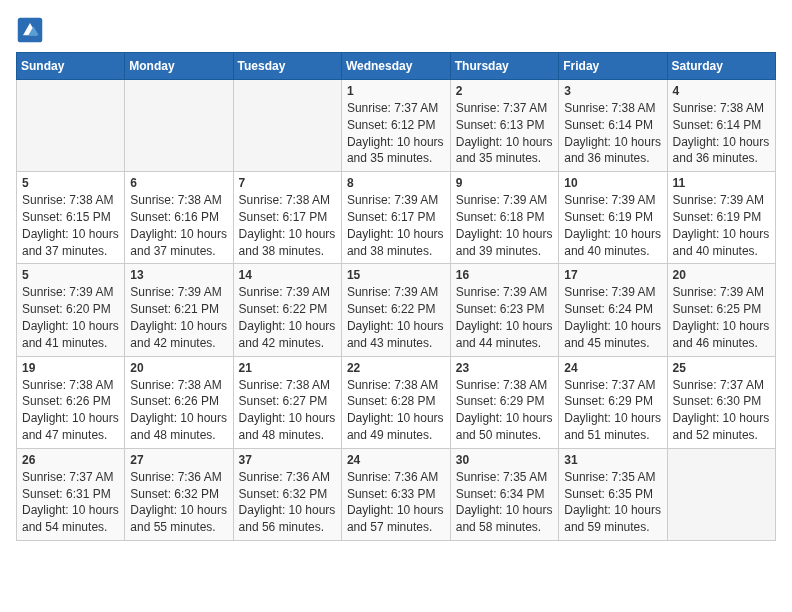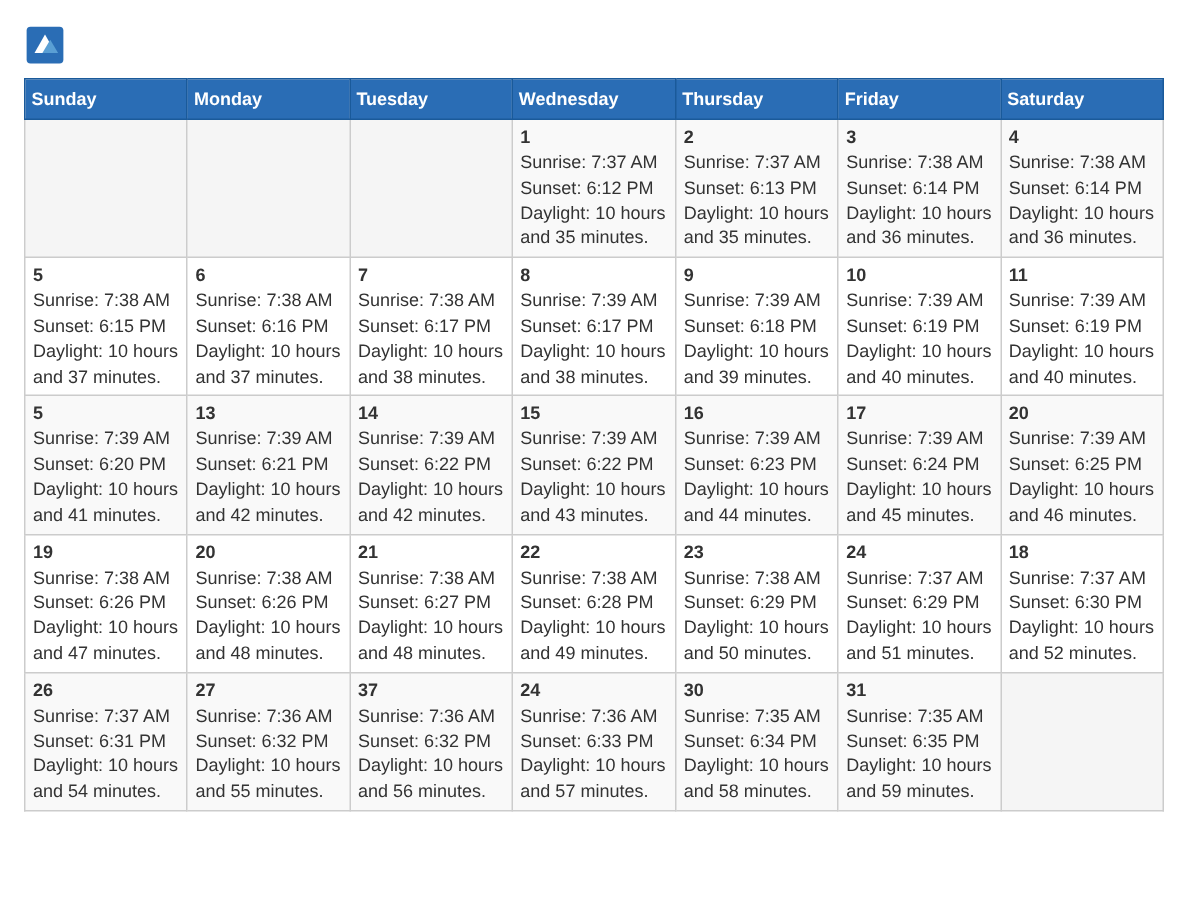--- a/index.html
+++ b/index.html
@@ -292,21 +292,21 @@
 and 50 minutes.</div>
         </td>
         <td>
           <div class="day-number">24</div>
           <div class="day-info" style="white-space: pre-line;">Sunrise: 7:37 AM
 Sunset: 6:29 PM
 Daylight: 10 hours
 and 51 minutes.</div>
         </td>
         <td>
-          <div class="day-number">18</div>
+          <div class="day-number">25</div>
           <div class="day-info" style="white-space: pre-line;">Sunrise: 7:37 AM
 Sunset: 6:30 PM
 Daylight: 10 hours
 and 52 minutes.</div>
         </td>
       </tr>
       <tr>
         <td>
           <div class="day-number">26</div>
           <div class="day-info" style="white-space: pre-line;">Sunrise: 7:37 AM

